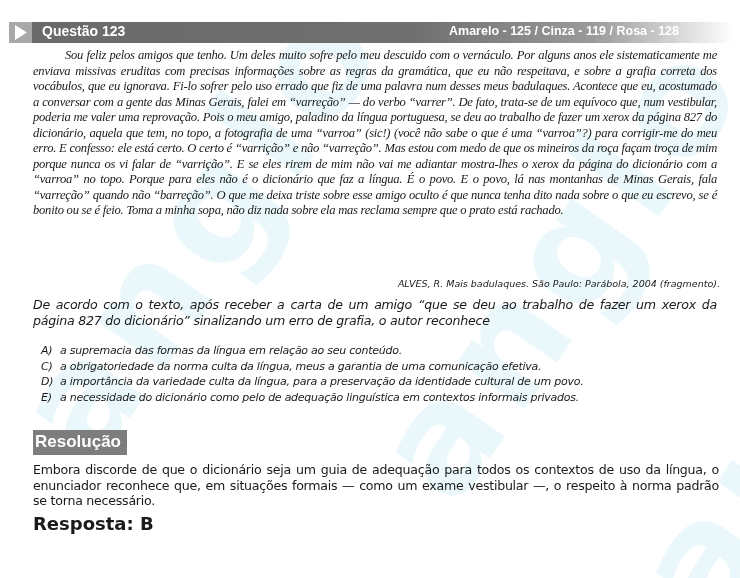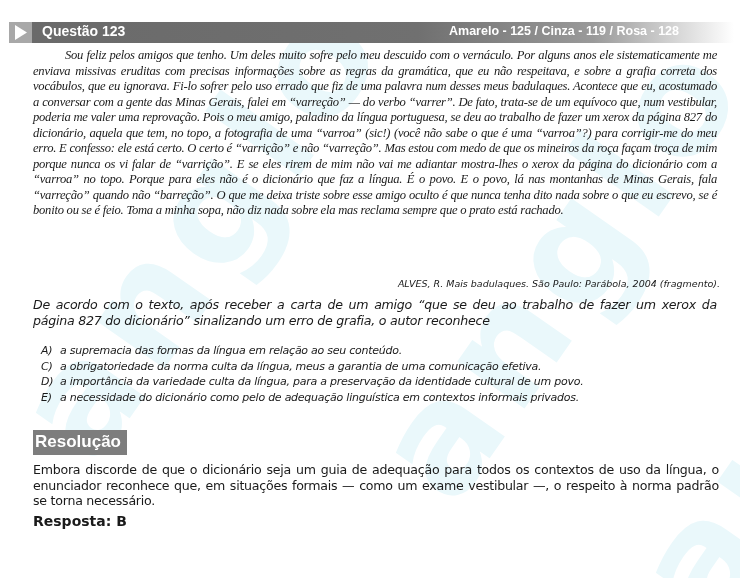--- a/index.html
+++ b/index.html
@@ -49,21 +49,21 @@
   .options .letter { display:inline-block; width:19px; }
   .res-label {
     position:absolute; left:33px; top:430px; background:#7d7d7d; color:#fff; font-weight:bold;
     font-size:17px; padding:2px 6px 3px 2px; font-family:"Liberation Sans", sans-serif;
   }
   .res-text {
     position:absolute; left:33px; top:462px; width:686px; font-size:12.6px; line-height:15.6px;
     text-align:justify; letter-spacing:-0.25px;
   }
   .answer {
-    position:absolute; left:33px; top:513px; font-size:14px; font-weight:bold;
+    position:absolute; left:33px; top:513px; font-size:18px; font-weight:bold;
   }
 </style>
 </head>
 <body>
 
 <div class="watermark">
   <span style="left:-60px; top:140px;">anglo</span>
   <span style="left:300px; top:180px;">anglo</span>
   <span style="left:560px; top:300px;">anglo</span>
 </div>

